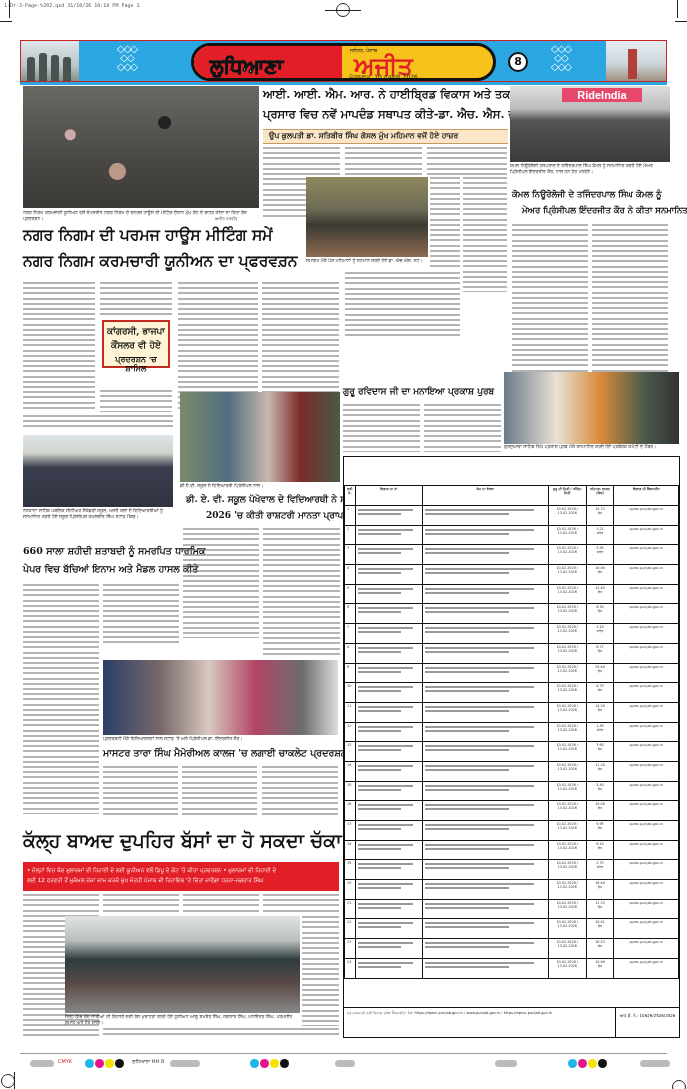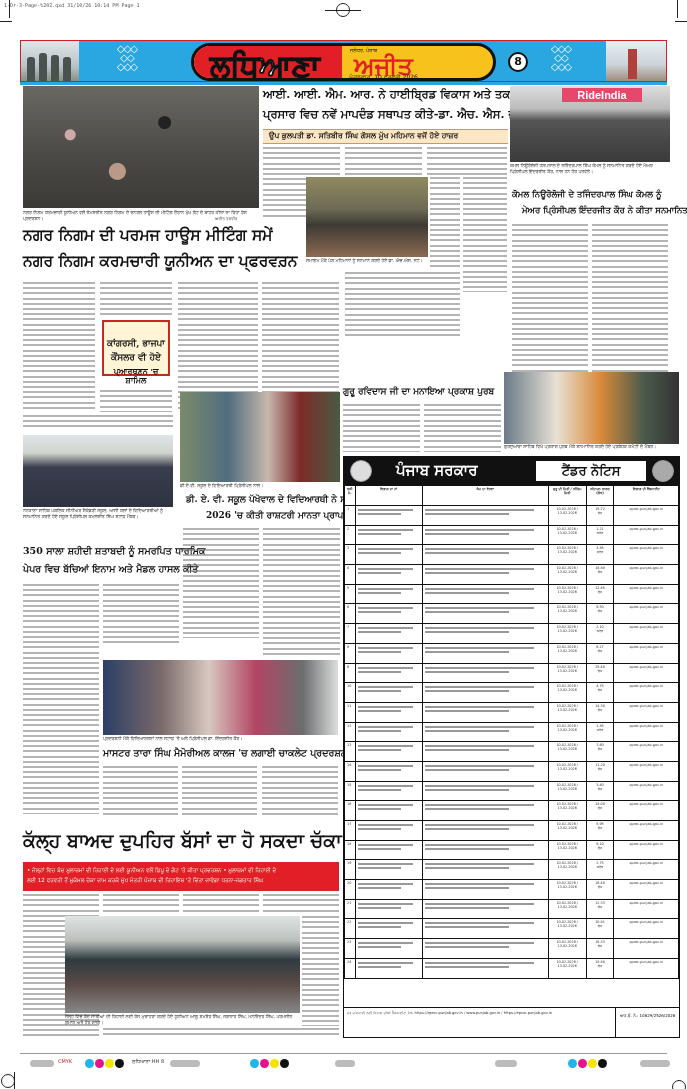--- a/index.html
+++ b/index.html
@@ -12,21 +12,21 @@
 
   
   .masthead { left: 20px; top: 40px; width: 647px; height: 42px; background: #2aa7e0; border: 1px solid #c22; overflow: hidden; }
   .mh-photo-l { left: 0; top: 0; width: 58px; height: 42px; background: linear-gradient(180deg,#dfe6ea 0%,#b9c3c7 60%,#7d8a7b 100%); }
   .mh-photo-r { right: 0; top: 0; width: 60px; height: 42px; background: linear-gradient(180deg,#e8eef2 0%,#cdd5da 55%,#9a8674 100%); }
   .mh-photo-r .tower { position: absolute; left: 22px; top: 8px; width: 9px; height: 30px; background: #b0413a; }
   .mh-photo-l .fig { position:absolute; bottom:0; width:8px; height:26px; background:#4a5250; border-radius:3px 3px 0 0; }
   .mh-diamonds { top: 3px; width: 36px; height: 36px; color: #fff; font-size: 10px; line-height: 9px; text-align: center; letter-spacing: -1px; }
   .mh-pill { left: 170px; top: 2px; width: 305px; height: 38px; border: 3px solid #111; border-radius: 20px; overflow: hidden; background: #f7c21b; }
   .mh-red { left: 0; top: 0; width: 148px; height: 100%; background: #e21f26; }
-  .mh-city { left: 16px; top: 2px; font-size: 30px; font-weight: bold; color: #fff; -webkit-text-stroke: 1px #111; font-family: "DejaVu Serif", serif; }
+  .mh-city { left: 16px; top: 8px; font-size: 20px; font-weight: bold; color: #fff; -webkit-text-stroke: 1px #111; font-family: "DejaVu Serif", serif; }
   .mh-paper { left: 160px; top: 5px; font-size: 24px; font-weight: bold; color: #e21f26; font-family: "DejaVu Serif", serif; }
   .mh-tag { left: 156px; top: 1px; font-size: 5px; color: #111; }
   .mh-date { left: 155px; top: 27px; font-size: 6px; color: #111; }
   .mh-page { left: 487px; top: 11px; width: 20px; height: 20px; border-radius: 50%; background: #fff; border: 2px solid #111; font-size: 11px; font-weight: bold; text-align: center; line-height: 16px; }
 
   
   .photo { background: #777; overflow: hidden; }
   .crowd { background: radial-gradient(circle at 20% 40%, #caa 0 5px, transparent 6px), radial-gradient(circle at 60% 30%, #222 0 6px, transparent 7px), radial-gradient(circle at 40% 70%, #b98 0 8px, transparent 9px), linear-gradient(180deg,#6a6863,#4a4844 60%,#3b3a37); }
   .caption { font-size: 4.5px; line-height: 6px; color: #222; }
   .credit { font-size: 4px; color: #333; }
@@ -91,24 +91,24 @@
 <div class="abs photo crowd" style="left:23px;top:86px;width:236px;height:122px"></div>
 <div class="abs caption" style="left:23px;top:210px;width:236px">ਨਗਰ ਨਿਗਮ ਕਰਮਚਾਰੀ ਯੂਨੀਅਨ ਵਲੋਂ ਜੇਮਸਜੀਤ ਨਗਰ ਨਿਗਮ ਦੇ ਜਨਰਲ ਹਾਊਸ ਦੀ ਮੀਟਿੰਗ ਦੌਰਾਨ ਮੁੱਖ ਗੇਟ ਦੇ ਬਾਹਰ ਕੀਤਾ ਜਾ ਰਿਹਾ ਰੋਸ ਪ੍ਰਦਰਸ਼ਨ।</div>
 <div class="abs credit" style="left:215px;top:216px">ਅਜੀਤ ਤਸਵੀਰ</div>
 <div class="abs hl" style="left:23px;top:226px;font-size:15.5px;white-space:nowrap">ਨਗਰ ਨਿਗਮ ਦੀ ਪਰਮਜ ਹਾਊਸ ਮੀਟਿੰਗ ਸਮੇਂ</div>
 <div class="abs hl" style="left:23px;top:252px;font-size:15.5px;white-space:nowrap">ਨਗਰ ਨਿਗਮ ਕਰਮਚਾਰੀ ਯੂਨੀਅਨ ਦਾ ਪ੍ਫਰਵਰ਼ਨ</div>
 <div class="abs col-line" style="left:23px;top:282px;width:72px;height:130px"></div>
 <div class="abs col-line" style="left:100px;top:282px;width:72px;height:34px"></div>
 <div class="abs col-line" style="left:100px;top:390px;width:72px;height:22px"></div>
 <div class="abs col-line" style="left:178px;top:282px;width:80px;height:130px"></div>
 <div class="abs col-line" style="left:262px;top:282px;width:77px;height:110px"></div>
-<div class="abs boxed" style="left:102px;top:320px;width:68px;height:56px;padding-top:16px">
+<div class="abs boxed" style="left:102px;top:320px;width:68px;height:48px;padding-top:4px">
   <div class="hl" style="font-size:9px">ਕਾਂਗਰਸੀ, ਭਾਜਪਾ</div>
   <div class="hl" style="font-size:9px;margin-top:4px">ਕੌਂਸਲਰ ਵੀ ਹੋਏ</div>
-  <div class="hl" style="font-size:8px;margin-top:4px">ਪ੍ਆਰਥਣ਼ਨ 'ਚ ਸ਼ਾਮਿਲ</div>
+  <div class="hl" style="font-size:8px;margin-top:4px">ਪ੍ਰਦਰਸ਼ਨ 'ਚ ਸ਼ਾਮਿਲ</div>
 </div>
 
 <div class="abs hl" style="left:263px;top:88px;font-size:11.5px;white-space:nowrap">ਆਈ. ਆਈ. ਐਮ. ਆਰ. ਨੇ ਹਾਈਬ੍ਰਿਡ ਵਿਕਾਸ ਅਤੇ ਤਕਨਾਲੋਜੀ</div>
 <div class="abs hl" style="left:263px;top:108px;font-size:11.5px;white-space:nowrap">ਪ੍ਰਸਾਰ ਵਿਚ ਨਵੇਂ ਮਾਪਦੰਡ ਸਥਾਪਤ ਕੀਤੇ-ਡਾ. ਐਚ. ਐਸ. ਜਟ</div>
 <div class="abs subhead-box hl" style="left:263px;top:129px;width:245px;height:15px;font-size:7.5px;padding:2px 6px;white-space:nowrap;overflow:hidden">ਉਪ ਕੁਲਪਤੀ ਡਾ. ਸਤਿਬੀਰ ਸਿੰਘ ਗੋਸਲ ਮੁੱਖ ਮਹਿਮਾਨ ਵਜੋਂ ਹੋਏ ਹਾਜ਼ਰ</div>
 <div class="abs col-line" style="left:263px;top:147px;width:77px;height:70px"></div>
 <div class="abs col-line" style="left:345px;top:147px;width:77px;height:30px"></div>
 <div class="abs col-line" style="left:427px;top:147px;width:80px;height:28px"></div>
 <div class="abs photo" style="left:306px;top:177px;width:122px;height:80px;background:linear-gradient(180deg,#8f8a5e 0%,#6d6a55 40%,#3d3a34 60%,#8d6b52 100%)"></div>
 <div class="abs caption" style="left:306px;top:258px;width:122px">ਸਮਾਗਮ ਮੌਕੇ ਪੇਸ਼ ਮਹਿਮਾਨਾਂ ਨੂੰ ਸਨਮਾਨ ਕਰਦੇ ਹੋਏ ਡਾ. ਐਚ.ਐਸ. ਜਟ।</div>
@@ -127,21 +127,21 @@
 
 <div class="abs photo" style="left:504px;top:372px;width:175px;height:72px;background:linear-gradient(90deg,#6c7b88 0%,#e8e1d5 30%,#d98b3a 55%,#4a5a4c 80%,#333 100%)"></div>
 <div class="abs hl" style="left:343px;top:386px;font-size:9px;white-space:nowrap">ਗੁਰੂ ਰਵਿਦਾਸ ਜੀ ਦਾ ਮਨਾਇਆ ਪ੍ਰਕਾਸ਼ ਪੁਰਬ</div>
 <div class="abs col-line" style="left:343px;top:404px;width:77px;height:48px"></div>
 <div class="abs col-line" style="left:424px;top:404px;width:77px;height:48px"></div>
 <div class="abs caption" style="left:504px;top:444px;width:175px">ਗੁਰਦੁਆਰਾ ਸਾਹਿਬ ਵਿਖੇ ਪ੍ਰਕਾਸ਼ ਪੁਰਬ ਮੌਕੇ ਸਨਮਾਨਿਤ ਕਰਦੇ ਹੋਏ ਪ੍ਰਬੰਧਕ ਕਮੇਟੀ ਦੇ ਮੈਂਬਰ।</div>
 
 <div class="abs col-line" style="left:23px;top:415px;width:150px;height:16px"></div>
 <div class="abs photo" style="left:23px;top:435px;width:150px;height:72px;background:linear-gradient(180deg,#dfe5e9 0%,#cfd4cc 25%,#3a3d4d 45%,#2f3240 100%)"></div>
 <div class="abs caption" style="left:23px;top:508px;width:150px">ਨਨਕਾਣਾ ਸਾਹਿਬ ਪਬਲਿਕ ਸੀਨੀਅਰ ਸੈਕੰਡਰੀ ਸਕੂਲ, ਆਸੀ ਕਲਾਂ ਦੇ ਵਿਦਿਆਰਥੀਆਂ ਨੂੰ ਸਨਮਾਨਿਤ ਕਰਦੇ ਹੋਏ ਸਕੂਲ ਪ੍ਰਿੰਸੀਪਲ ਕਮਲਜੀਤ ਸਿੰਘ ਸਟਾਫ਼ ਮੈਂਬਰ।</div>
-<div class="abs hl" style="left:23px;top:546px;font-size:9.5px;white-space:nowrap">350 ਸਾਲਾ ਸ਼ਹੀਦੀ ਸ਼ਤਾਬਦੀ ਨੂੰ ਸਮਰਪਿਤ ਧਾਰਮਿਕ</div>
+<div class="abs hl" style="left:23px;top:546px;font-size:9.5px;white-space:nowrap">660 ਸਾਲਾ ਸ਼ਹੀਦੀ ਸ਼ਤਾਬਦੀ ਨੂੰ ਸਮਰਪਿਤ ਧਾਰਮਿਕ</div>
 <div class="abs hl" style="left:23px;top:564px;font-size:9.5px;white-space:nowrap">ਪੇਪਰ ਵਿਚ ਬੱਚਿਆਂ ਇਨਾਮ ਅਤੇ ਮੈਡਲ ਹਾਸਲ ਕੀਤੇ</div>
 <div class="abs col-line" style="left:23px;top:584px;width:76px;height:230px"></div>
 <div class="abs col-line" style="left:103px;top:584px;width:76px;height:60px"></div>
 
 <div class="abs photo" style="left:180px;top:392px;width:160px;height:90px;background:linear-gradient(90deg,#7a8b6a 0%,#506d7f 30%,#c7b8ad 55%,#7d2a2a 75%,#495a42 100%)"></div>
 <div class="abs caption" style="left:180px;top:483px;width:160px">ਡੀ.ਏ.ਵੀ. ਸਕੂਲ ਦੇ ਵਿਦਿਆਰਥੀ ਪ੍ਰਿੰਸੀਪਲ ਨਾਲ।</div>
 <div class="abs hl" style="left:186px;top:494px;font-size:9px;white-space:nowrap">ਡੀ. ਏ. ਵੀ. ਸਕੂਲ ਪੱਖੋਵਾਲ ਦੇ ਵਿਦਿਆਰਥੀ ਨੇ ਸਾਰਕ</div>
 <div class="abs hl" style="left:206px;top:510px;font-size:9px;white-space:nowrap">2026 'ਚ ਕੀਤੀ ਰਾਸ਼ਟਰੀ ਮਾਨਤਾ ਪ੍ਰਾਪਤ</div>
 <div class="abs col-line" style="left:183px;top:528px;width:76px;height:110px"></div>
 <div class="abs col-line" style="left:263px;top:528px;width:77px;height:130px"></div>
@@ -161,26 +161,20 @@
 <div class="abs col-line" style="left:23px;top:894px;width:76px;height:145px"></div>
 <div class="abs col-line" style="left:103px;top:894px;width:76px;height:20px"></div>
 <div class="abs col-line" style="left:183px;top:894px;width:76px;height:20px"></div>
 <div class="abs col-line" style="left:263px;top:894px;width:76px;height:20px"></div>
 <div class="abs photo" style="left:65px;top:916px;width:235px;height:97px;background:linear-gradient(180deg,#dfe3e3 0%,#bcc0bd 25%,#2e3b3f 45%,#5a4a46 70%,#888 100%)"></div>
 <div class="abs caption" style="left:65px;top:1014px;width:235px">ਜੇਲ੍ਹ ਵਿਚ ਬੰਦ ਸਾਥੀਆਂ ਦੀ ਰਿਹਾਈ ਲਈ ਰੋਸ ਮੁਜ਼ਾਹਰਾ ਕਰਦੇ ਹੋਏ ਯੂਨੀਅਨ ਆਗੂ ਸ਼ਮਸ਼ੇਰ ਸਿੰਘ, ਜਗਤਾਰ ਸਿੰਘ, ਮਨਜਿੰਦਰ ਸਿੰਘ, ਪਰਮਜੀਤ ਕੁਮਾਰ ਅਤੇ ਹੋਰ ਸਾਥੀ।</div>
 <div class="abs col-line" style="left:302px;top:916px;width:37px;height:110px"></div>
 <div class="abs col-line" style="left:103px;top:1028px;width:236px;height:10px"></div>
 
 <div class="abs tender">
-  <div class="abs t-head">
-    <div class="abs t-emblem" style="left:6px"></div>
-    <div class="abs t-title">ਪੰਜਾਬ ਸਰਕਾਰ</div>
-    <div class="abs t-notice">ਟੈਂਡਰ ਨੋਟਿਸ</div>
-    <div class="abs t-emblem" style="left:308px;background:#aaa"></div>
-  </div>
   <table class="tt">
     <thead>
       <tr>
         <th class="c-n">ਲੜੀ ਨੰ.</th>
         <th class="c-dept">ਵਿਭਾਗ ਦਾ ਨਾਂ</th>
         <th class="c-desc">ਕੰਮ ਦਾ ਵੇਰਵਾ</th>
         <th class="c-date">ਸ਼ੁਰੂ ਦੀ ਮਿਤੀ / ਅੰਤਿਮ ਮਿਤੀ</th>
         <th class="c-cost">ਅੰਦਾਜ਼ਨ ਲਾਗਤ (ਲੱਖ)</th>
         <th class="c-site">ਵਿਭਾਗ ਦੀ ਵੈੱਬਸਾਈਟ</th>
       </tr>

